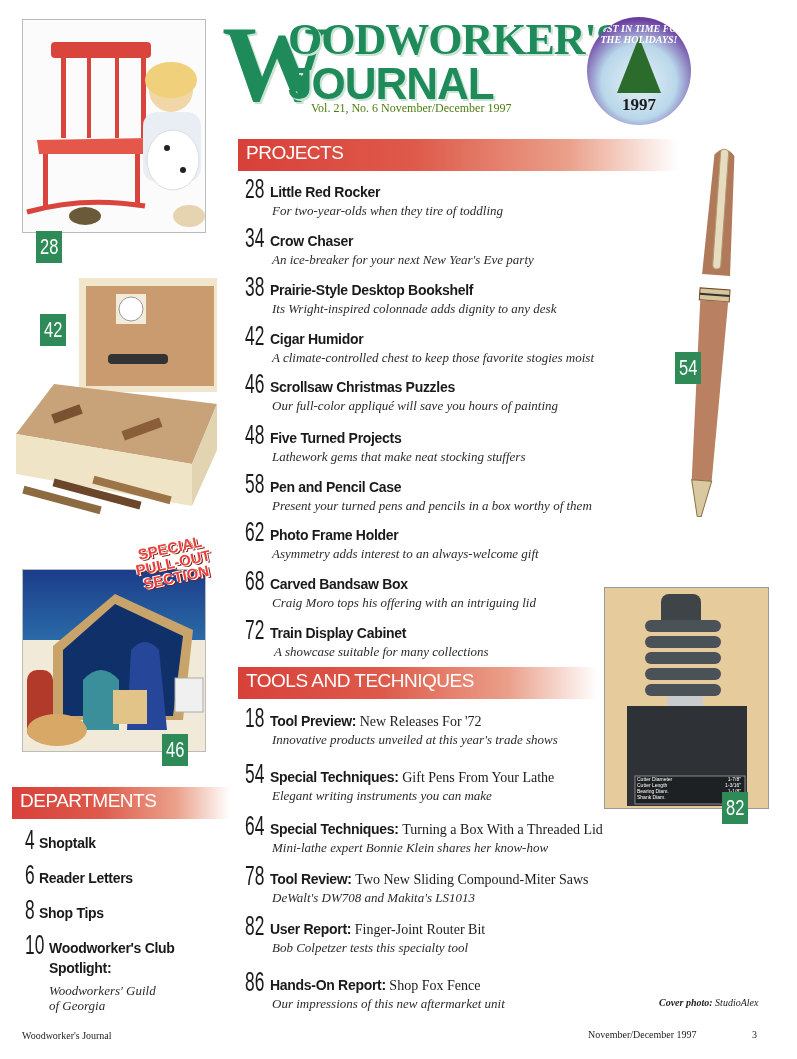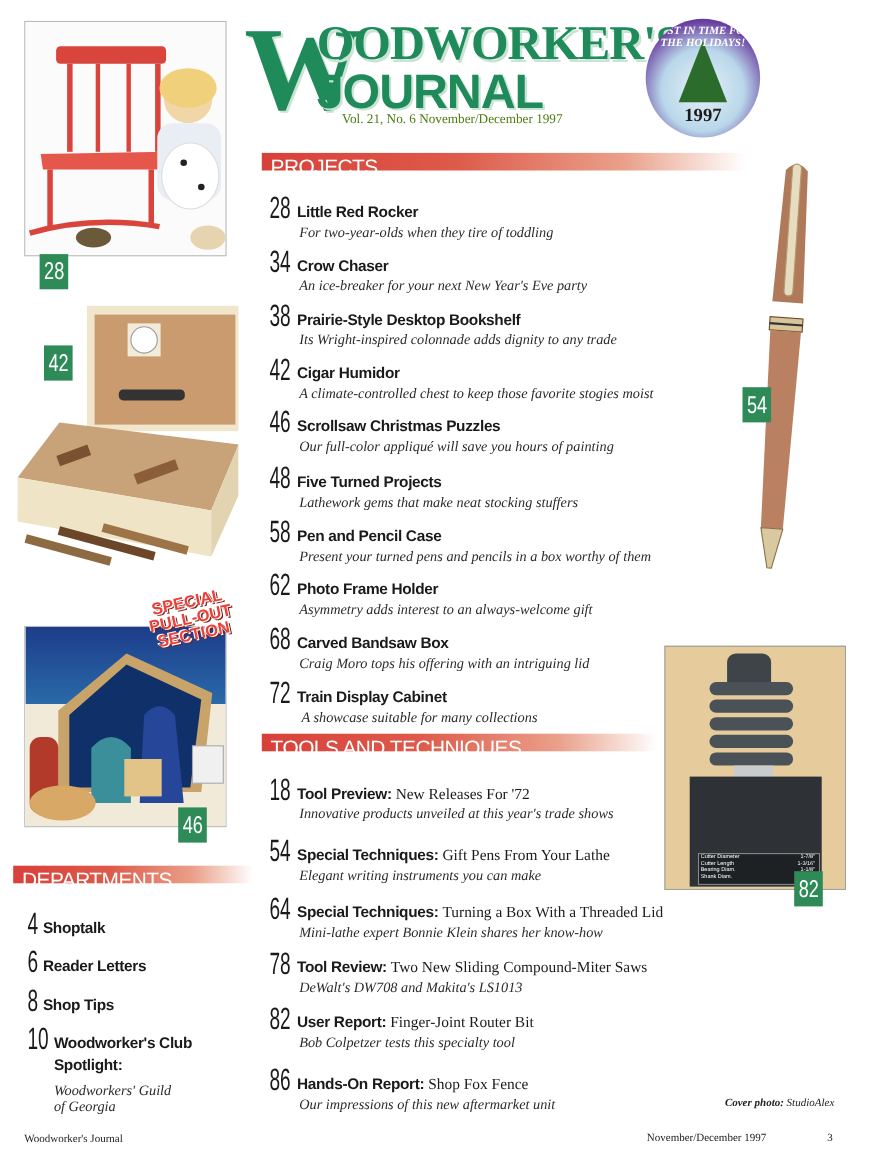--- a/index.html
+++ b/index.html
@@ -20,21 +20,21 @@
                    background: radial-gradient(circle at 50% 60%, #e6f0f6 0%, #b9d7ea 45%, #6a3fa0 75%, #3f2a86 100%);
                    overflow: hidden; }
   .holiday-badge .tree { position: absolute; left: 30px; top: 20px; width: 0; height: 0;
                          border-left: 22px solid transparent; border-right: 22px solid transparent; border-bottom: 56px solid #2b6b2b; }
   .holiday-badge .arc-text { position: absolute; left: 6px; top: 6px; width: 92px; text-align: center;
                              font-family: "Liberation Serif", serif; font-weight: bold; font-style: italic; font-size: 10px; color: #fff; }
   .holiday-badge .year { position: absolute; left: 0; width: 100%; top: 78px; text-align: center;
                          font-family: "Liberation Serif", serif; font-weight: bold; font-size: 17px; color: #1a1a1a; }
 
   
-  .section-bar { position: absolute; height: 16px; padding-left: 8px;
+  .section-bar { position: absolute; height: 32px; padding-left: 8px;
                  background: linear-gradient(90deg, #d8403a 0%, #de5a4a 40%, #eaa08a 75%, rgba(255,255,255,0) 100%);
                  color: #fff; font-family: "Liberation Sans", sans-serif; font-size: 19px; line-height: 28px; letter-spacing: -0.5px; }
 
   
   .toc-entry { position: absolute; left: 245px; }
   .toc-num { position: absolute; left: 0; top: 0; font-family: "Liberation Sans Narrow", "Liberation Sans", sans-serif;
              font-size: 28px; line-height: 28px; transform: scaleX(0.62); transform-origin: left top; color: #1a1a1a; }
   .toc-title { position: absolute; left: 25px; top: 9px; white-space: nowrap; font-family: "Liberation Sans", sans-serif;
                font-weight: bold; font-size: 14px; letter-spacing: -0.3px; }
   .toc-title .rest { font-family: "Liberation Serif", serif; font-weight: normal; font-size: 14px; letter-spacing: 0; }
@@ -199,21 +199,21 @@
   <div class="toc-desc">For two-year-olds when they tire of toddling</div>
 </div>
 <div class="toc-entry" style="top:224px;">
   <div class="toc-num">34</div>
   <div class="toc-title">Crow Chaser</div>
   <div class="toc-desc">An ice-breaker for your next New Year's Eve party</div>
 </div>
 <div class="toc-entry" style="top:273px;">
   <div class="toc-num">38</div>
   <div class="toc-title">Prairie-Style Desktop Bookshelf</div>
-  <div class="toc-desc">Its Wright-inspired colonnade adds dignity to any trade</div>
+  <div class="toc-desc">Its Wright-inspired colonnade adds dignity to any desk</div>
 </div>
 <div class="toc-entry" style="top:322px;">
   <div class="toc-num">42</div>
   <div class="toc-title">Cigar Humidor</div>
   <div class="toc-desc">A climate-controlled chest to keep those favorite stogies moist</div>
 </div>
 <div class="toc-entry" style="top:370px;">
   <div class="toc-num">46</div>
   <div class="toc-title">Scrollsaw Christmas Puzzles</div>
   <div class="toc-desc">Our full-color appliqué will save you hours of painting</div>

